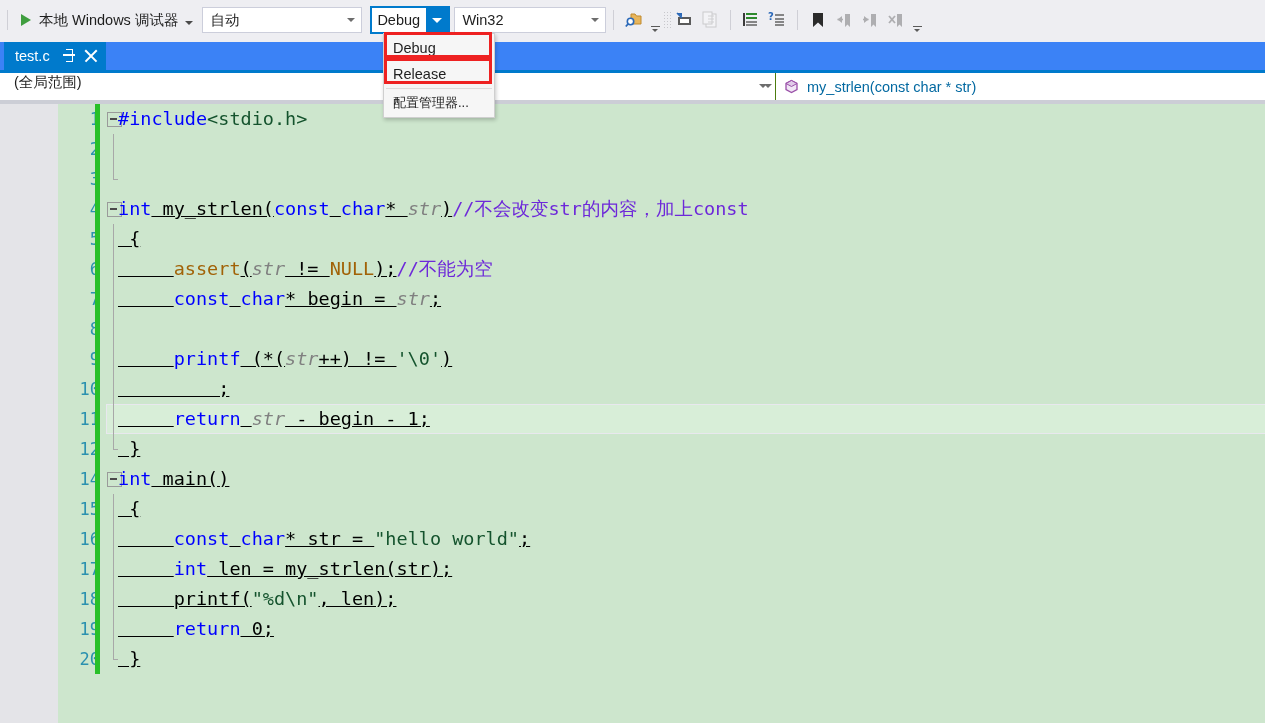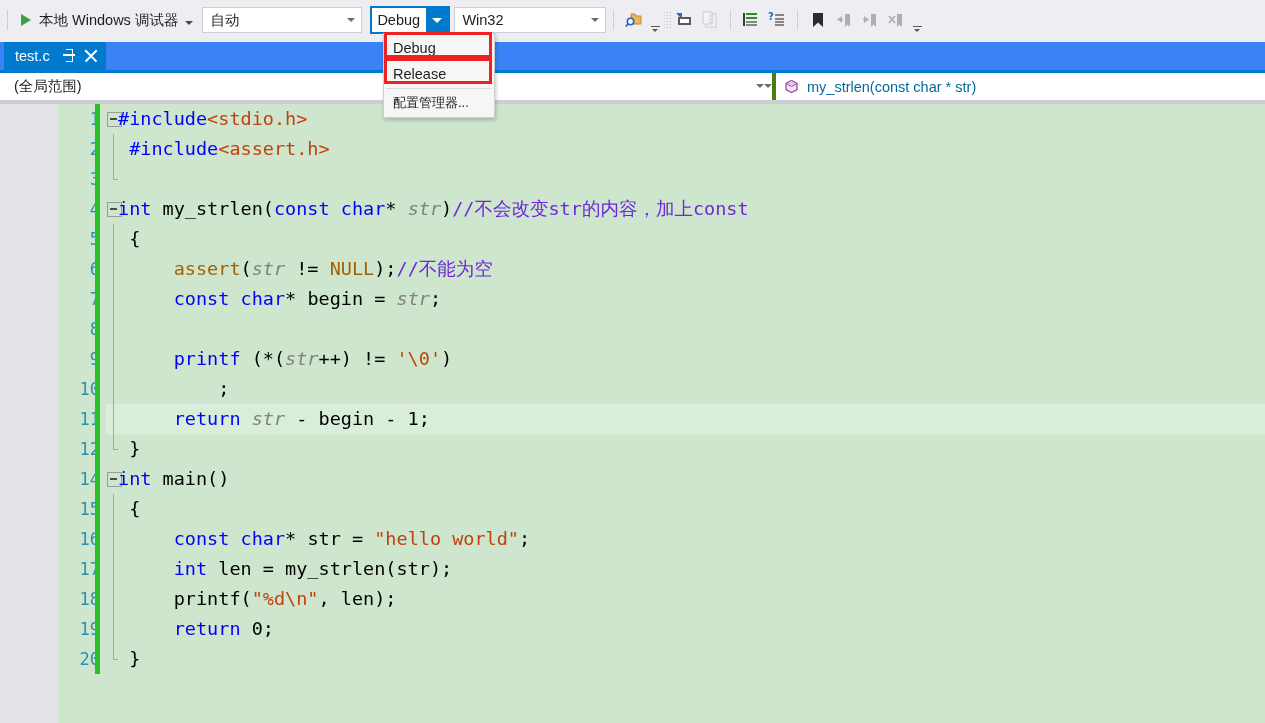--- a/index.html
+++ b/index.html
@@ -257,22 +257,21 @@
     left: 0; top: 73px;
     width: 1265px; height: 27px;
     background: #ffffff;
     display: flex;
     align-items: center;
   }
   .nav-left {
     width: 776px;
     height: 27px;
     display: flex;
-    align-items: center;
-    border-right: 4px solid #4d7c0f;
+    border-right: 1px solid #4d7c0f;
     position: relative;
   }
   .nav-scope {
     font-size: 14.5px;
     color: #1e1e1e;
     padding-left: 14px;
   }
   .nav-chev {
     position: absolute;
     right: 8px; top: 11px;
@@ -409,25 +408,25 @@
     width: 1217px;
     height: 30px;
     background: #d8eed8;
     border: 1px solid #e8e8ee;
     box-sizing: border-box;
   }
 
   
   .kw   { color: #0000ff; }
   .pre  { color: #0000ff; }
-  .str  { color: #c2410c; }
+  .str  { color: #14532d; }
   .cmt  { color: #6d28d9; }
   .mac  { color: #a16207; }
   .par  { color: #808080; font-style: italic; }
-  .pln  { color: #000000; }
+  .pln  { color: #000000; text-decoration: underline; }
 </style>
 </head>
 <body>
 
 <div id="app">
 
   <div class="toolbar">
 
     <div class="tb-sep"></div>
 
@@ -595,21 +594,20 @@
         <div class="line">
           <div class="lineno">1</div>
           <div class="changebar"></div>
           <div class="outline box"></div>
           <div class="code"><span class="pre">#include</span><span class="str">&lt;stdio.h&gt;</span></div>
         </div>
         <div class="line">
           <div class="lineno">2</div>
           <div class="changebar"></div>
           <div class="outline bar"></div>
-          <div class="code"><span class="pln"> </span><span class="pre">#include</span><span class="str">&lt;assert.h&gt;</span></div>
         </div>
         <div class="line">
           <div class="lineno">3</div>
           <div class="changebar"></div>
           <div class="outline end"></div>
           <div class="code"></div>
         </div>
         <div class="line">
           <div class="lineno">4</div>
           <div class="changebar"></div>

